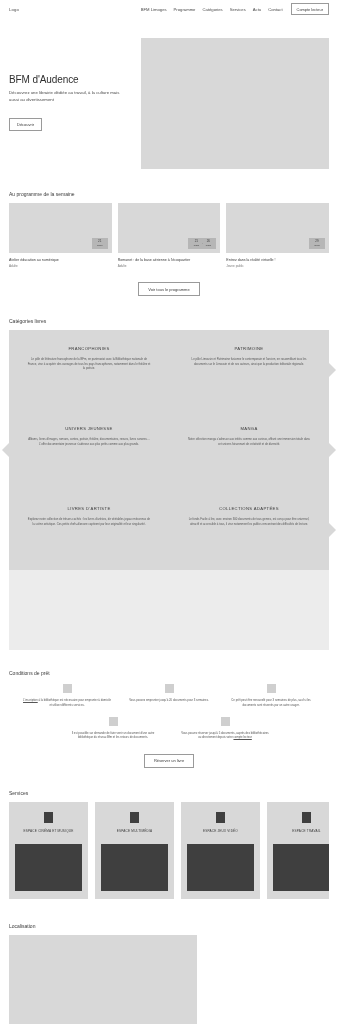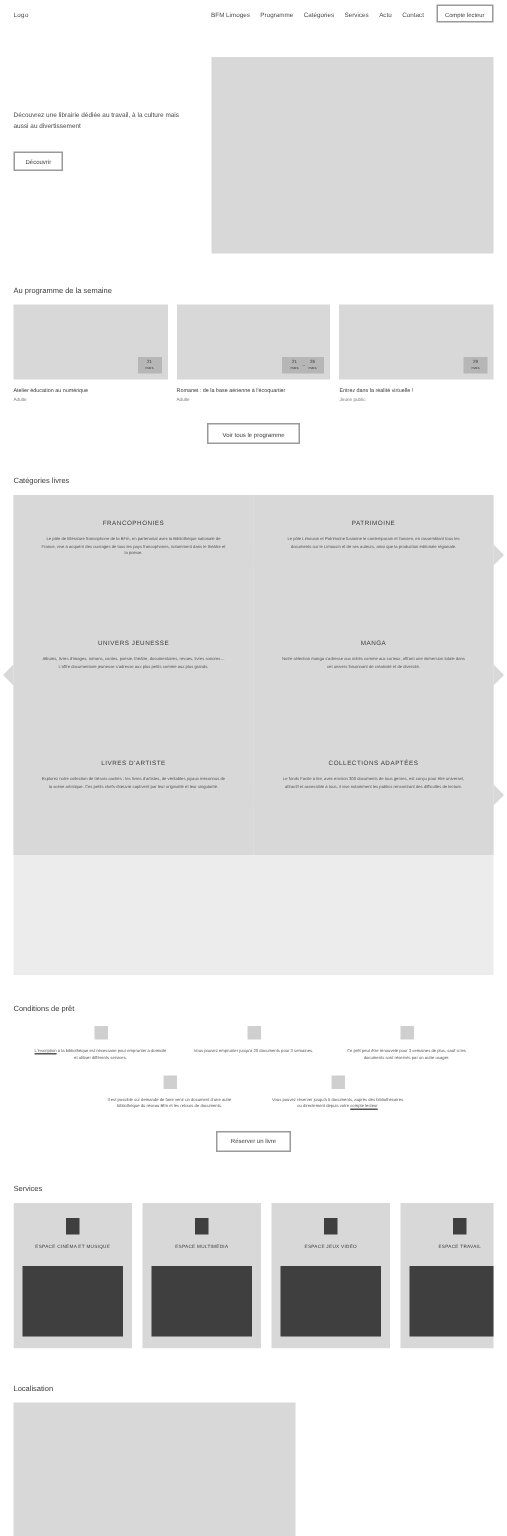--- a/index.html
+++ b/index.html
@@ -283,20 +283,21 @@
       <div class="nav-link">Catégories</div>
       <div class="nav-link">Services</div>
       <div class="nav-link">Actu</div>
       <div class="nav-link">Contact</div>
     </div>
     <button class="nav-btn">Compte lecteur</button>
   </div>
 
   <div class="hero">
     <div class="hero-left">
+      <h1 class="hero-title">BFM d'Audence</h1>
       <p class="hero-sub">Découvrez une librairie dédiée au travail, à la culture mais aussi au divertissement</p>
       <button class="hero-btn">Découvrir</button>
     </div>
     <div class="hero-media"></div>
   </div>
 
   <div class="section prog-wrap">
     <h2 class="sec-title">Au programme de la semaine</h2>
     <div class="prog-row">
 

